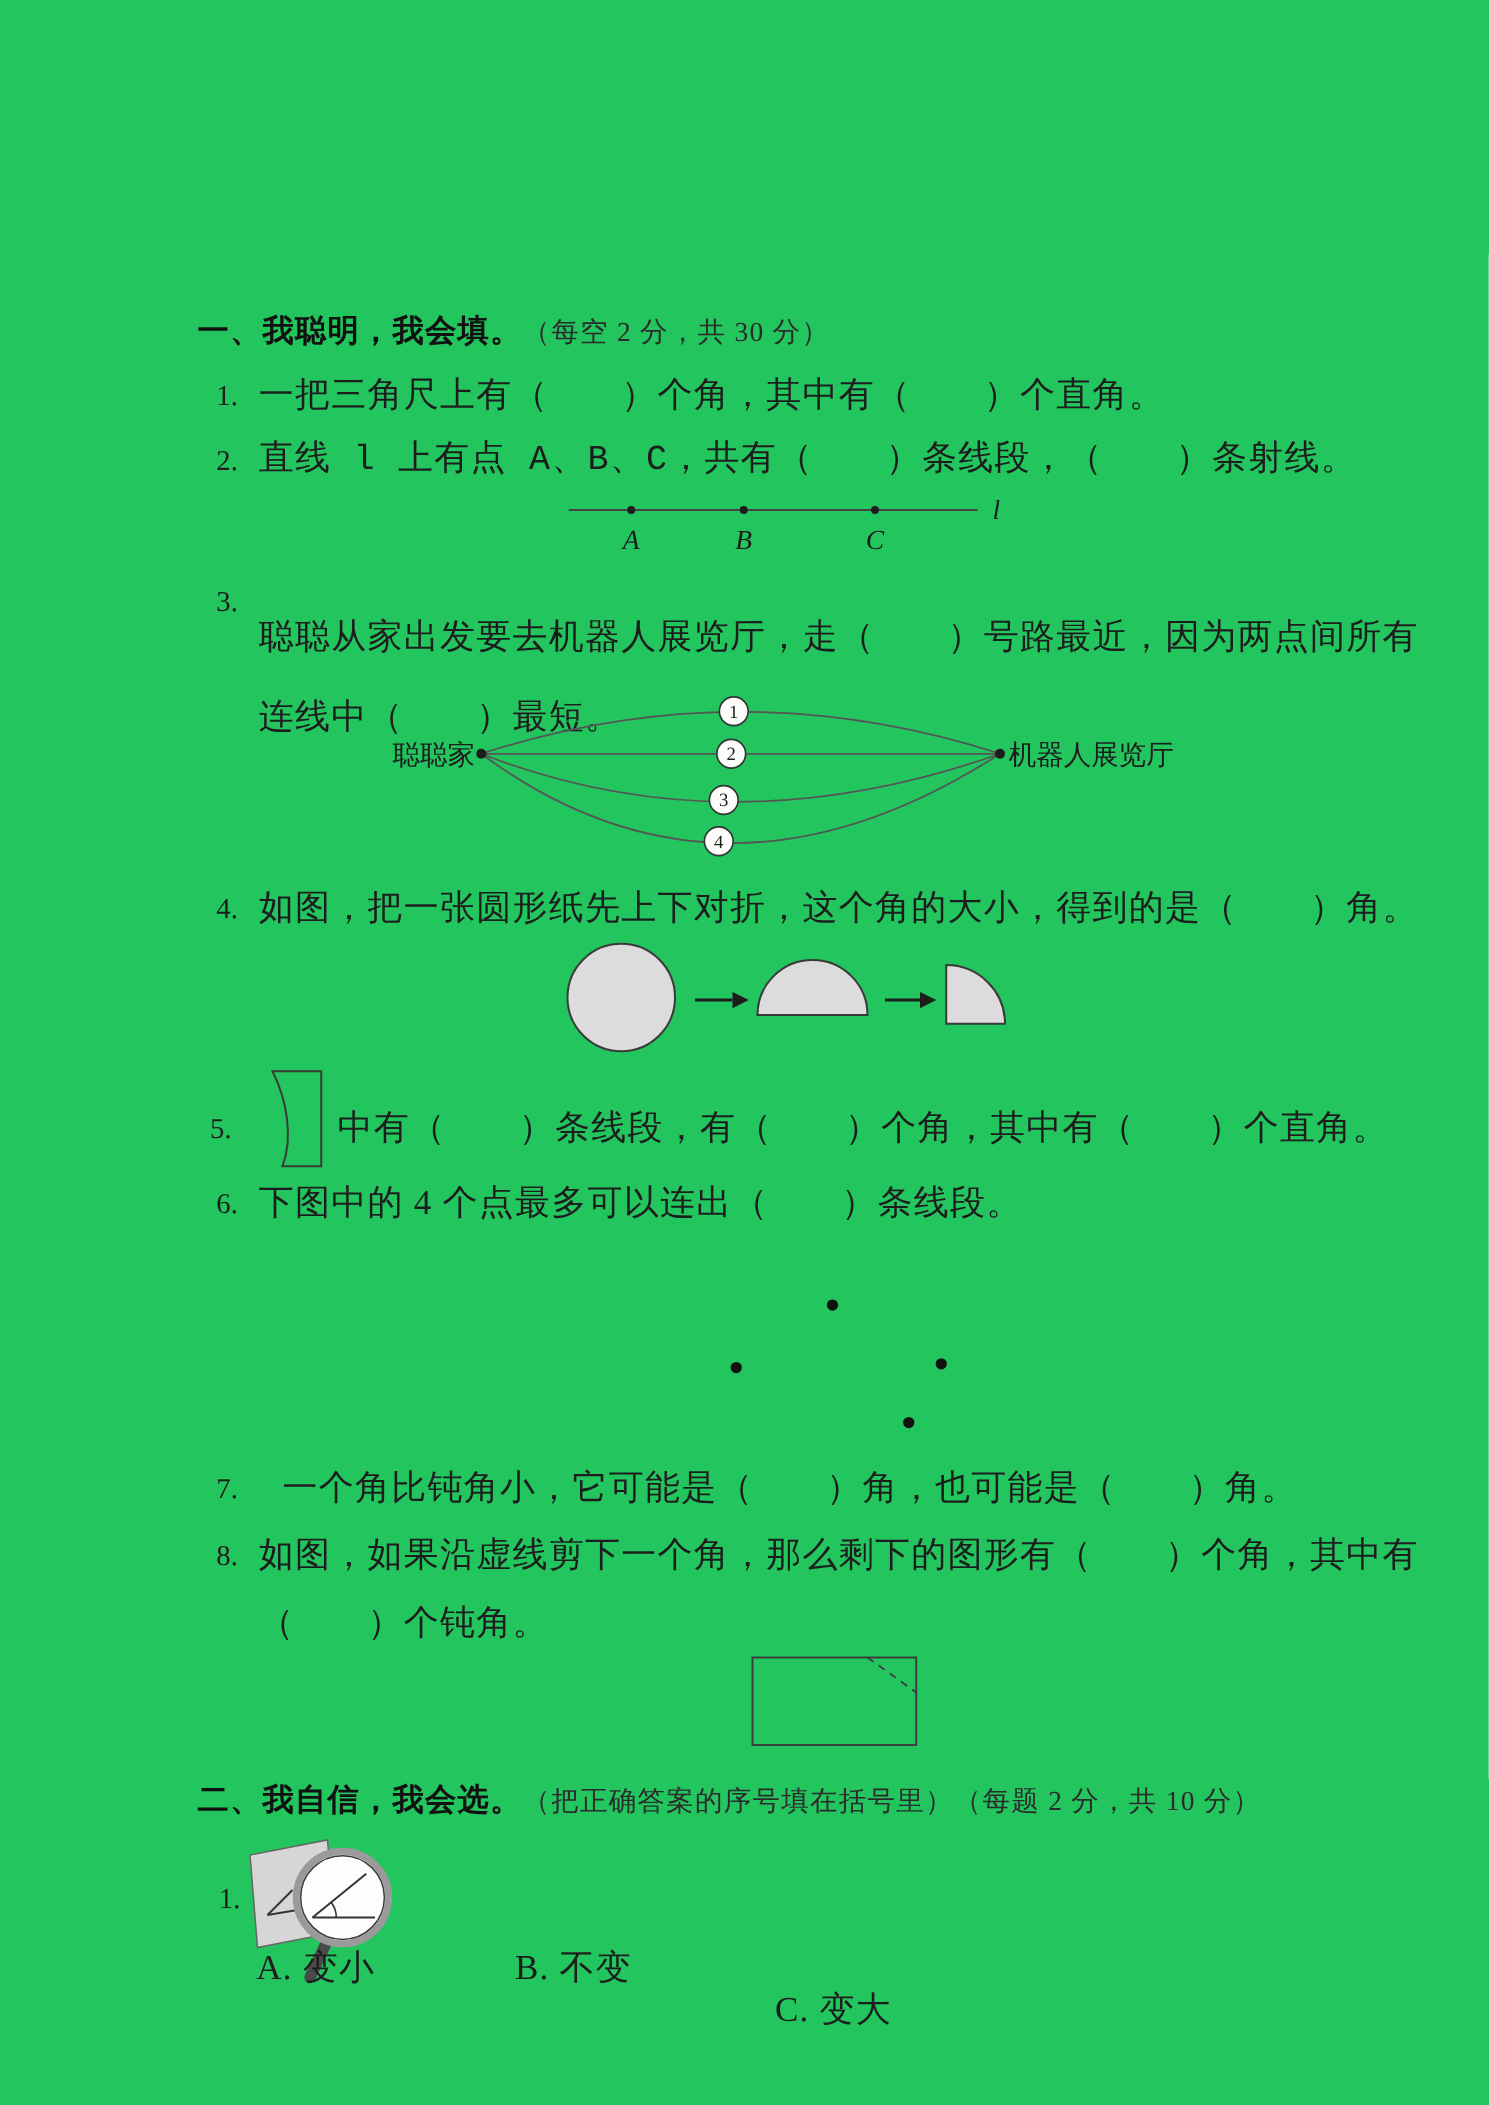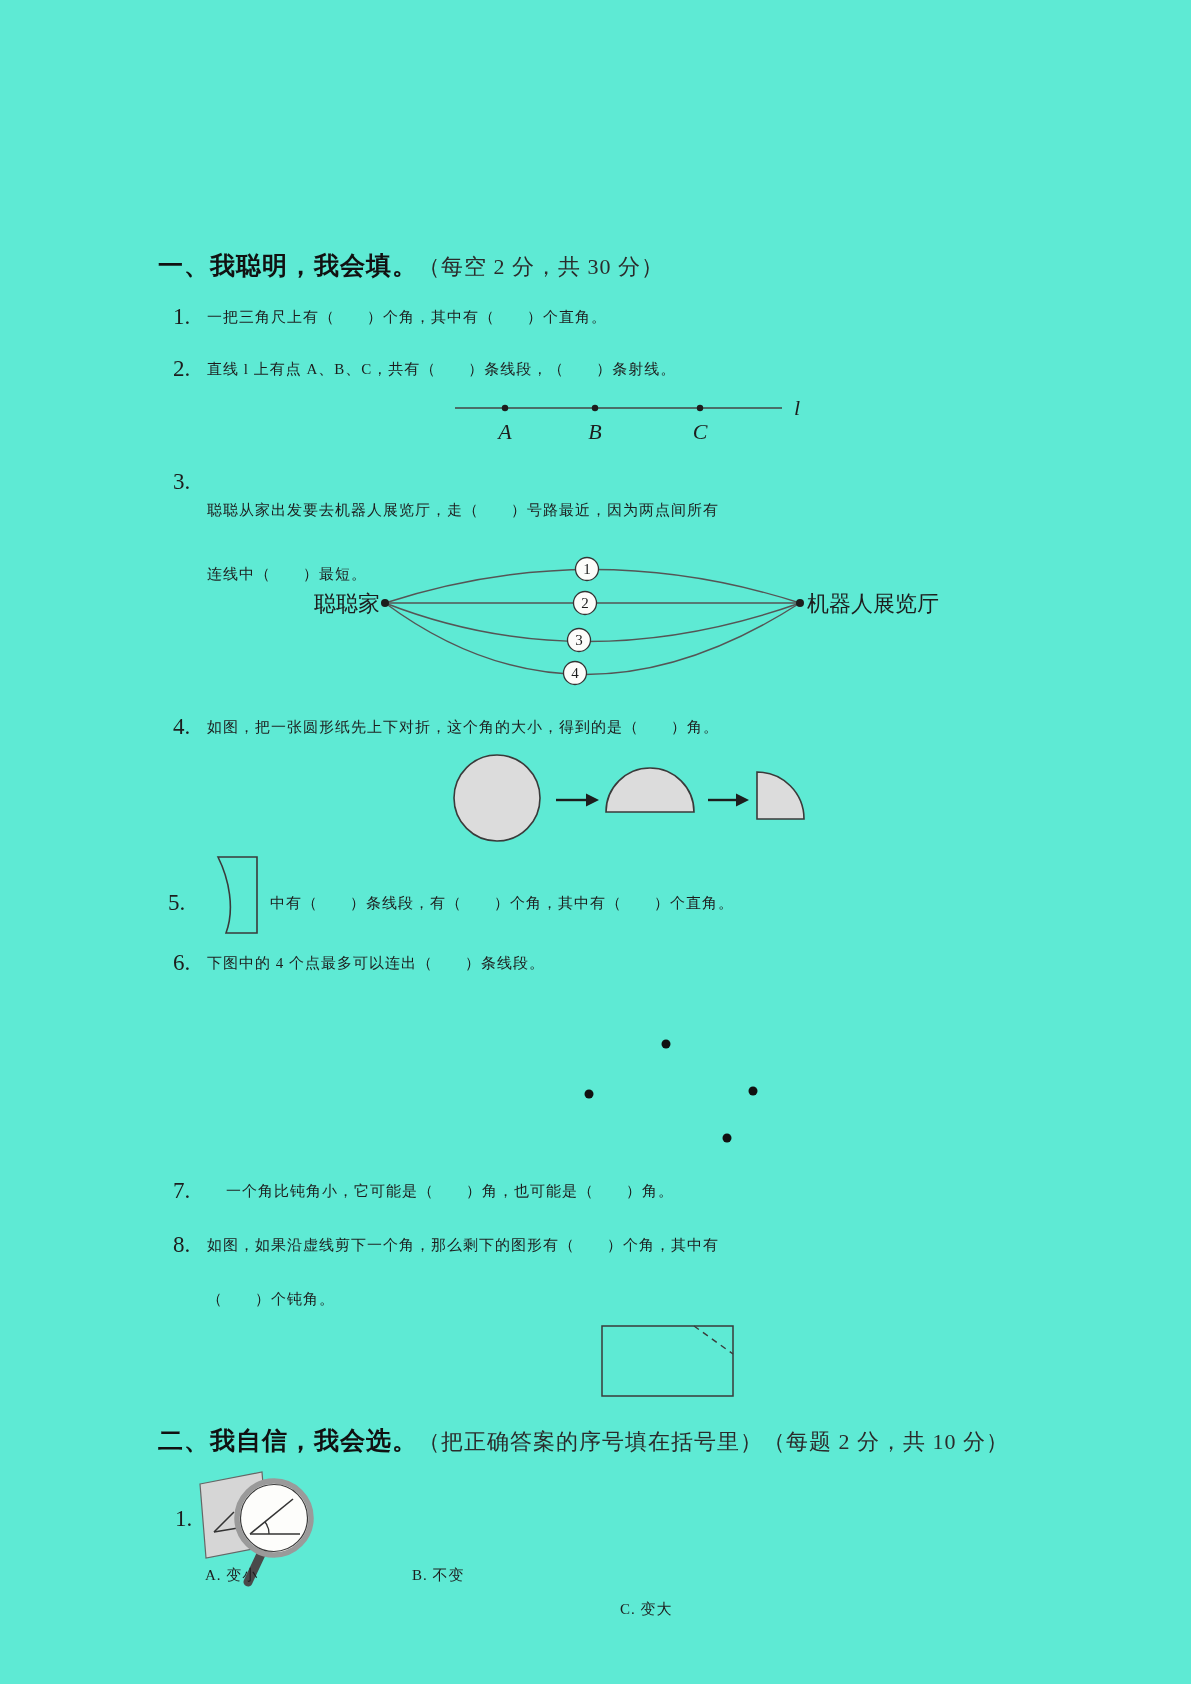--- a/index.html
+++ b/index.html
@@ -1,24 +1,24 @@
 <!DOCTYPE html>
 <html><head>
 <meta charset="utf-8">
 <style>
   html,body{margin:0;padding:0;background:#e8e8e8;}
   #page{
     position:relative;
     width:1191px;height:1684px;
-    background:#5eead4;
+    background:#22c55e;
     overflow:hidden;
     font-family:"Liberation Serif","DejaVu Serif",serif;
     color:#1d1d1d;
   }
-  .t{position:absolute;white-space:nowrap;font-size:15px;letter-spacing:1px;line-height:30px;}
+  .t{position:absolute;white-space:nowrap;font-size:28px;letter-spacing:1px;line-height:30px;}
   .qnum{position:absolute;white-space:nowrap;font-size:23px;line-height:30px;}
   .sec-title{
     position:absolute;white-space:nowrap;
     font-family:"Liberation Sans","DejaVu Sans",sans-serif;
     font-weight:700;font-size:25px;line-height:32px;letter-spacing:1px;color:#111;
   }
   .sec-note{
     font-family:"Liberation Serif","DejaVu Serif",serif;
     font-weight:400;font-size:22px;letter-spacing:1px;color:#2b2b2b;
   }
@@ -34,21 +34,21 @@
 <div id="page">
 
   <div class="sec-title" style="left:158px;top:249px;">
     <span>一、我聪明，我会填。</span><span class="sec-note">（每空 2 分，共 30 分）</span>
   </div>
 
   <div class="qnum" style="left:173px;top:302px;">1.</div>
   <div class="t" style="left:207px;top:302px;">一把三角尺上有（　　）个角，其中有（　　）个直角。</div>
 
   <div class="qnum" style="left:173px;top:354px;">2.</div>
-  <div class="t" style="left:207px;top:354px;">直线 l 上有点 A、B、C，共有（　　）条线段，（　　）条射线。</div>
+  <div class="t" style="left:207px;top:354px;font-family:Liberation Mono, monospace;">直线 l 上有点 A、B、C，共有（　　）条线段，（　　）条射线。</div>
 
   <svg style="left:450px;top:385px;" width="365" height="65" viewBox="0 0 365 65">
     <line x1="5" y1="23" x2="332" y2="23" stroke="#444" stroke-width="1.6"></line>
     <circle cx="55" cy="23" r="3.2" fill="#1d1d1d"></circle>
     <circle cx="145" cy="23" r="3.2" fill="#1d1d1d"></circle>
     <circle cx="250" cy="23" r="3.2" fill="#1d1d1d"></circle>
     <text class="pt-label" x="55" y="54" text-anchor="middle">A</text>
     <text class="pt-label" x="145" y="54" text-anchor="middle">B</text>
     <text class="pt-label" x="250" y="54" text-anchor="middle">C</text>
     <text class="pt-label" x="344" y="30">l</text>

